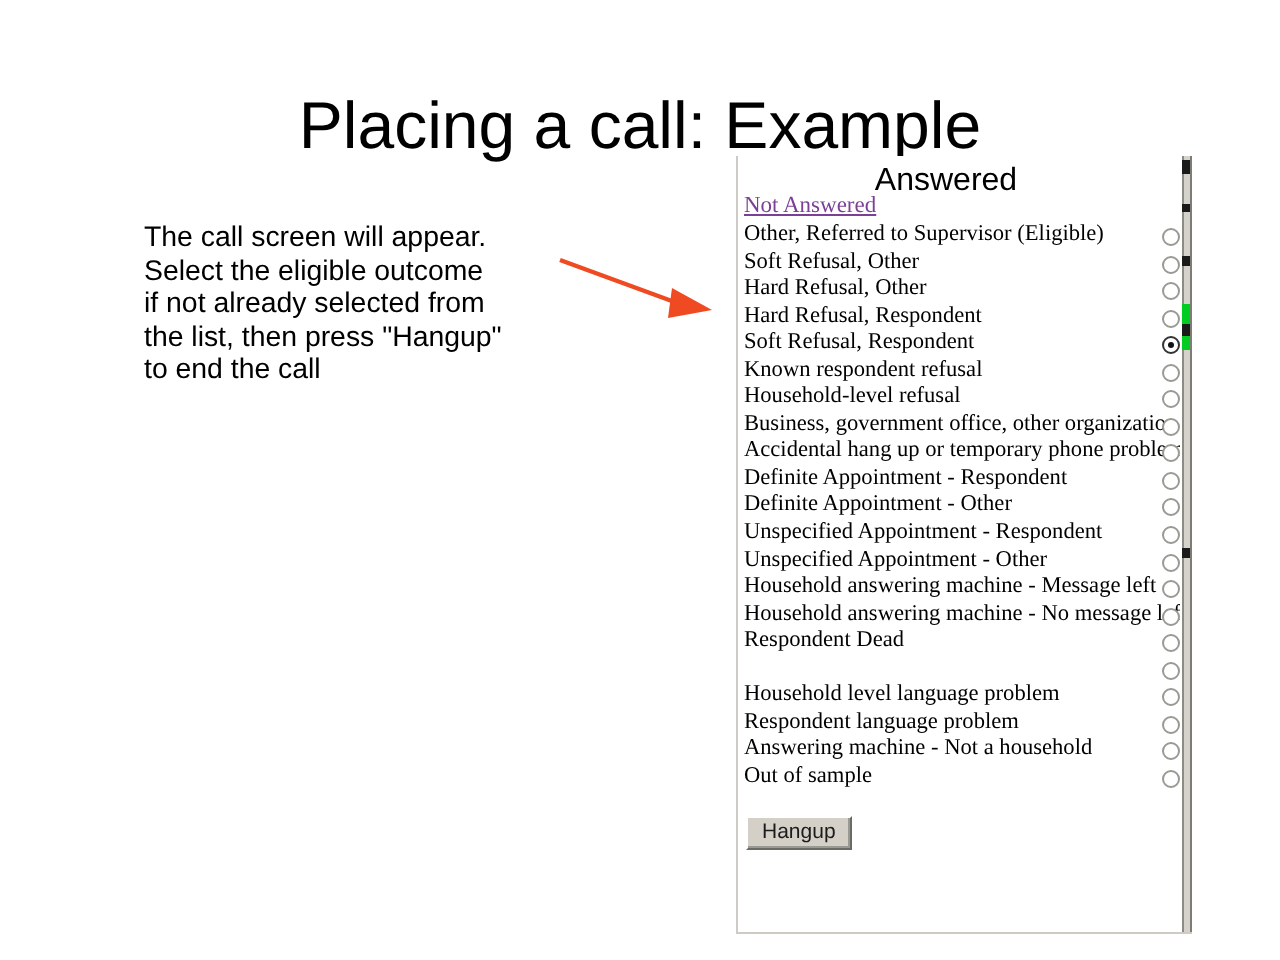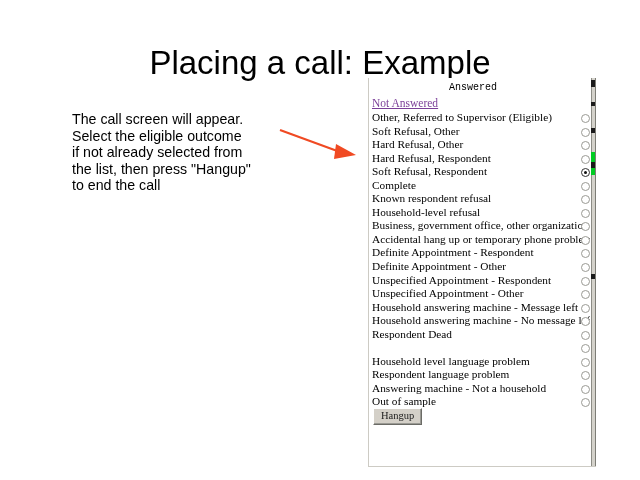--- a/index.html
+++ b/index.html
@@ -109,22 +109,22 @@
     bottom: 0;
     font-family: "Liberation Serif", serif;
   }
 
   #answered-header {
     position: absolute;
     left: 0;
     top: 4px;
     width: 208px;
     text-align: center;
-    font-family: Liberation Mono, monospace;
-    font-size: 10px;
+    font-family: Liberation Sans, sans-serif;
+    font-size: 16px;
     color: #000000;
     white-space: nowrap;
   }
 
   #not-answered-link {
     position: absolute;
     left: 3px;
     top: 19px;
     font-family: "Liberation Serif", serif;
     font-size: 11.5px;
@@ -180,21 +180,21 @@
     height: 3px;
     border-radius: 50%;
     background: #111111;
   }
 
   #hangup-button {
     position: absolute;
     left: 4px;
     top: 0px;
     padding: 1px 7px 2px 7px;
-    font-family: Liberation Serif, serif;
+    font-family: Liberation Sans, sans-serif;
     font-size: 10.5px;
     color: #1b1b1b;
     background: #d4d0c8;
     border-top: 1px solid #ffffff;
     border-left: 1px solid #ffffff;
     border-right: 1px solid #6b6b66;
     border-bottom: 1px solid #6b6b66;
     box-shadow: inset -1px -1px 0 #9a9a94;
     cursor: pointer;
     white-space: nowrap;
@@ -252,24 +252,20 @@
           </div>
           <div class="outcome-row">
             <span class="outcome-label">Hard Refusal, Respondent</span>
             <span class="outcome-radio"></span>
           </div>
           <div class="outcome-row">
             <span class="outcome-label">Soft Refusal, Respondent</span>
             <span class="outcome-radio checked"></span>
           </div>
           <div class="outcome-row">
-            <span class="outcome-label">Complete</span>
-            <span class="outcome-radio"></span>
-          </div>
-          <div class="outcome-row">
             <span class="outcome-label">Known respondent refusal</span>
             <span class="outcome-radio"></span>
           </div>
           <div class="outcome-row">
             <span class="outcome-label">Household-level refusal</span>
             <span class="outcome-radio"></span>
           </div>
           <div class="outcome-row">
             <span class="outcome-label">Business, government office, other organization</span>
             <span class="outcome-radio"></span>

